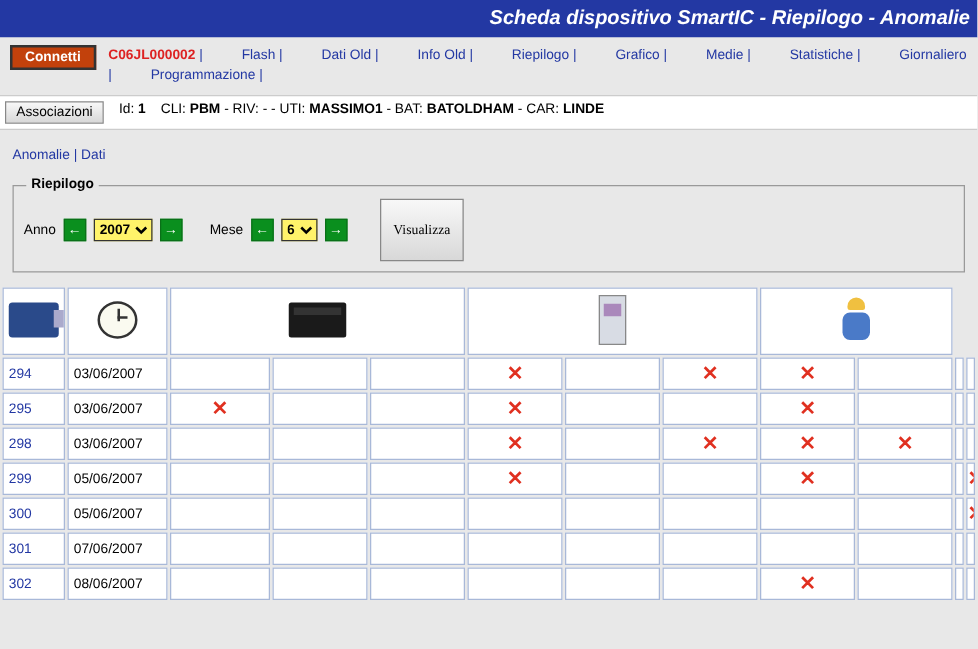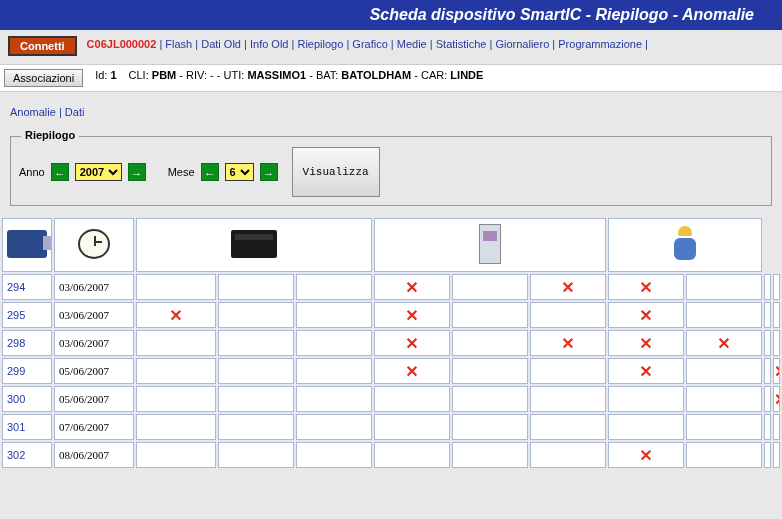--- a/index.html
+++ b/index.html
@@ -9,21 +9,21 @@
     background: #e8e8e8;
     width: 782px;
   }
   .header-bar {
     background: #2338a3;
     color: #fff;
     font-weight: bold;
     font-style: italic;
     font-size: 16px;
     text-align: right;
-    padding: 6px 28px;
+    padding: 6px 6px;
   }
   .nav-row {
     background: #e8e8e8;
     padding: 6px 8px 8px 8px;
     display: flex;
     align-items: flex-start;
   }
   .connetti {
     background: #c2410c;
     color: #fff;
@@ -38,20 +38,21 @@
     line-height: 16px;
   }
   .device-code {
     color: #d22;
     font-weight: bold;
   }
   .nav-links a {
     color: #2338a3;
     text-decoration: none;
     cursor: pointer;
+    margin-left: 28px;
   }
   .nav-sep { color: #2338a3; }
   .info-row {
     background: #fff;
     padding: 4px 4px;
     display: flex;
     align-items: flex-start;
     gap: 12px;
     border-top: 1px solid #ccc;
     border-bottom: 1px solid #ccc;
@@ -106,24 +107,24 @@
     border: 1px solid #333;
     font-family: inherit;
     font-size: 11px;
     font-weight: bold;
     height: 18px;
   }
   .visualizza {
     background: linear-gradient(#f8f8f8,#d8d8d8);
     border: 1px solid #888;
     padding: 18px 10px;
-    font-family: Liberation Mono, monospace;
-    font-size: 11px;
-    cursor: pointer;
-    margin-left: 8px;
+    font-family: Liberation Serif, serif;
+    font-size: 11px;
+    cursor: pointer;
+    margin-left: 20px;
   }
   table.grid {
     border-collapse: separate;
     border-spacing: 2px;
     width: 100%;
     table-layout: fixed;
   }
   table.grid th, table.grid td {
     border: 1px solid #a8b8d8;
     background: #fff;
@@ -141,21 +142,20 @@
     color: #2338a3;
     text-decoration: none;
     display:block;
     text-align:left;
     padding-left:4px;
   }
   table.grid td.date {
     text-align: left;
     padding-left: 4px;
     font-size: 11px;
-    font-family: Liberation Serif, serif;
   }
   .x-mark {
     color: #e03020;
     font-weight: bold;
     font-size: 16px;
     font-family: Arial, sans-serif;
   }
   
   .ico { display:inline-block; }
   .ico-device { width:40px; height:28px; background:#2a4a8a; border-radius:3px; position:relative; }

